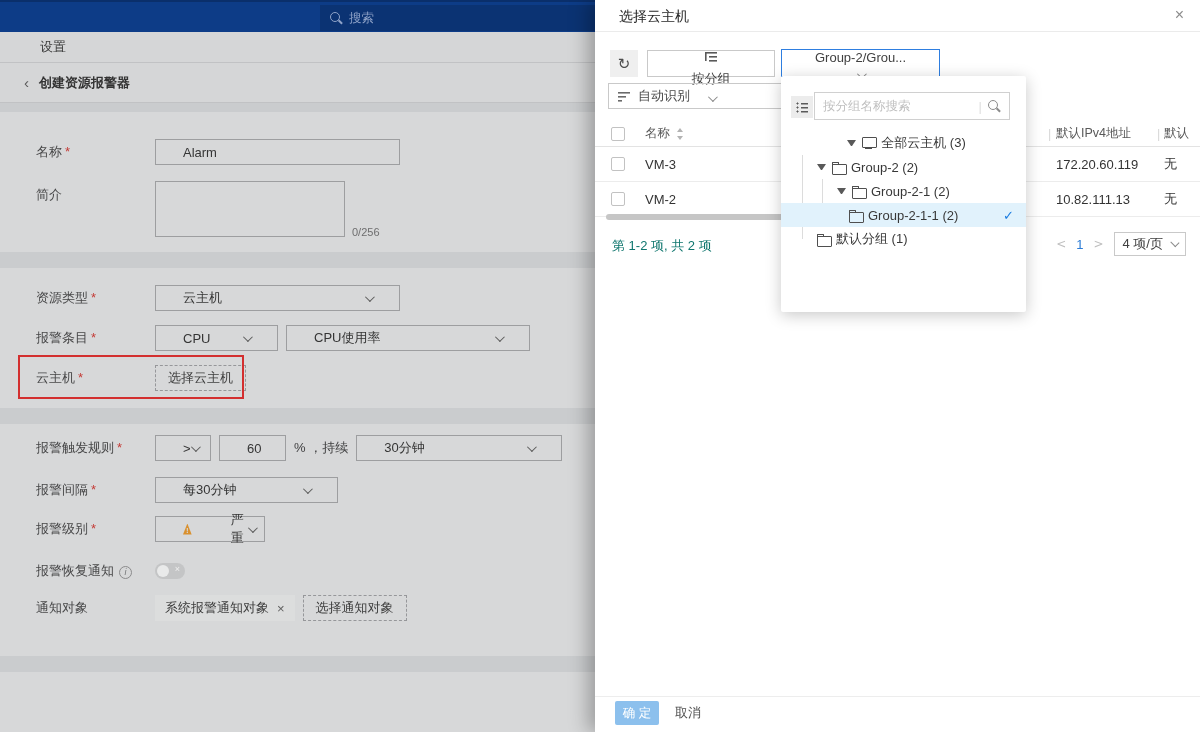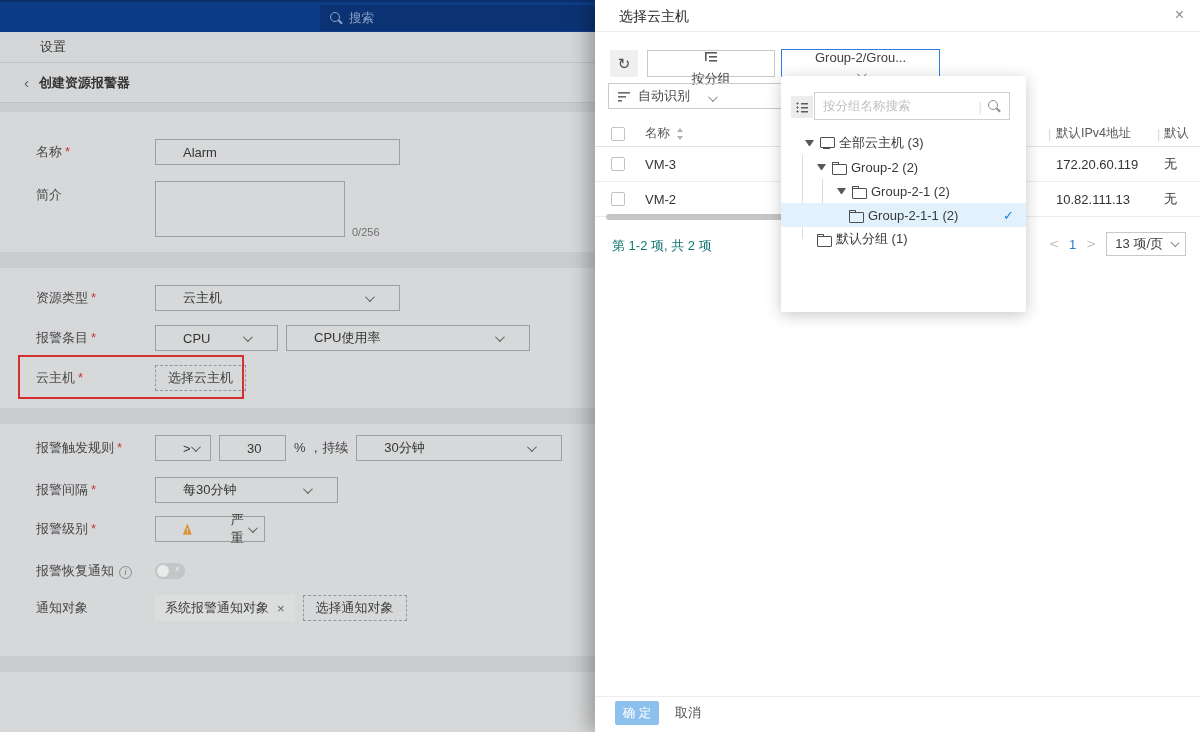--- a/index.html
+++ b/index.html
@@ -207,21 +207,21 @@
     </div>
 
     <div class="panel p3">
       <div class="frow" style="top:11px;">
         <span class="lbl"><span>报警触发规则</span><span class="req">*</span></span>
         <div class="ctl dd" style="width:56px; margin-right:8px;">
           <span>&gt;</span>
             <span class="chev"></span>
         </div>
         <div class="ctl" style="width:67px;">
-            <span>30</span>
+            <span>60</span>
           </div>
         <span class="unit">% ，持续</span>
         <div class="ctl dd" style="width:206px;">
           <span>30分钟</span>
             <span class="chev"></span>
         </div>
       </div>
       <div class="frow" style="top:53px;">
         <span class="lbl"><span>报警间隔</span><span class="req">*</span></span>
         <div class="ctl dd" style="width:183px;">
@@ -313,41 +313,41 @@
     </div>
 
     <div class="hscroll"></div>
 
     <div class="summary">第 1-2 项, 共 2 项</div>
     <div class="pager">
       <span class="pg-arrow">&lt;</span>
       <span class="pg-cur">1</span>
       <span class="pg-arrow">&gt;</span>
       <span class="pg-size">
-        <span>13 项/页</span>
+        <span>4 项/页</span>
         <span class="chev"></span>
       </span>
     </div>
 
     <div class="popup">
       <button class="pp-iconbtn">
         <span class="i-list"></span>
       </button>
       <div class="pp-search">
         <input type="text" placeholder="按分组名称搜索" style="">
         <span class="vdiv">|</span>
         <span class="i-search"></span>
       </div>
 
       <div class="tree">
         <div class="tline" style="left:21px; top:24px; height:84px;"></div>
         <div class="tline" style="left:41px; top:48px; height:36px;"></div>
         <div class="tline" style="left:61px; top:72px; height:12px;"></div>
 
-        <div class="tnode" style="padding-left:24px;">
+        <div class="tnode" style="padding-left:6px;justify-content:center;">
           <span class="i-caret"></span>
           <span class="i-monitor"></span>
           <span>全部云主机 (3)</span>
         </div>
         <div class="tnode" style="padding-left:36px;">
           <span class="i-caret"></span>
           <span class="i-folder"></span>
           <span>Group-2 (2)</span>
         </div>
         <div class="tnode" style="padding-left:56px;">

